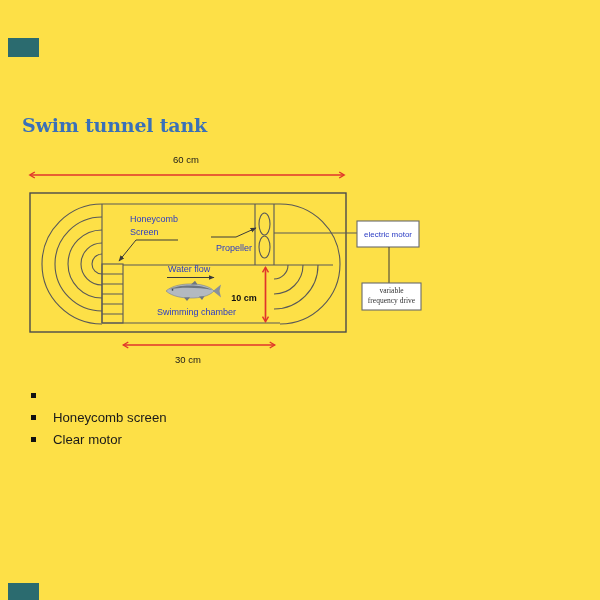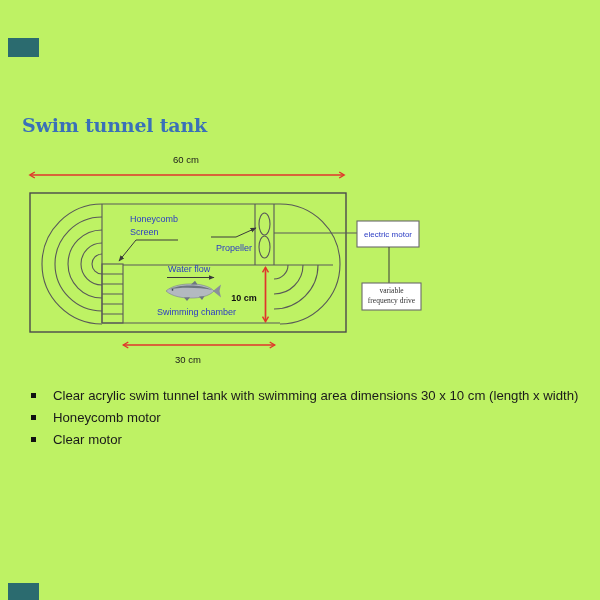--- a/index.html
+++ b/index.html
@@ -1,16 +1,16 @@
 <!DOCTYPE html>
 <html><head>
 <meta charset="utf-8">
 <style>
   html,body{margin:0;padding:0;background:#ffffff;}
-  #canvas{position:relative;width:600px;height:600px;background:#bef264;overflow:hidden;
+  #canvas{position:relative;width:600px;height:600px;background:#fde047;overflow:hidden;
           font-family:"Liberation Sans",sans-serif;text-align:right;}
   .accent-bar{position:absolute;left:8px;width:31px;background:#2B6B6F;}
   #accent-top{top:38px;height:19px;}
   #accent-bottom{top:583px;height:17px;}
   #slide-title{position:absolute;left:22px;top:114px;margin:0;
                font-family:"DejaVu Serif","Liberation Serif",serif;
                font-size:19px;font-weight:bold;color:#3A70B8;letter-spacing:-0.2px;}
   #diagram-svg{position:absolute;left:0;top:140px;width:460px;height:245px;}
   .dline{stroke:#4A4A4A;stroke-width:1.4;fill:none;}
   .dthin{stroke:#585858;stroke-width:1.1;fill:none;}
@@ -118,25 +118,24 @@
     <path class="leader" d="M389,247 V283"></path>
 
     <rect class="boxline" x="362" y="283" width="59" height="27"></rect>
     <text class="vfd-label" x="391.5" y="293" text-anchor="middle">variable</text>
     <text class="vfd-label" x="391.5" y="303" text-anchor="middle">frequency drive</text>
   </svg>
 
   <div id="bullet-list">
     <div class="bullet-row">
       <span class="bullet-square"></span>
-      <span class="bullet-text">Clear acrylic swim tunnel tank with swimming area dimensions 30 x 10 cm (length x width)</span>
     </div>
     <div class="bullet-row">
       <span class="bullet-square"></span>
-      <span class="bullet-text">Honeycomb motor</span>
+      <span class="bullet-text">Honeycomb screen</span>
     </div>
     <div class="bullet-row">
       <span class="bullet-square"></span>
       <span class="bullet-text">Clear motor</span>
     </div>
   </div>
 
   <div id="accent-bottom" class="accent-bar"></div>
 
 </div>

